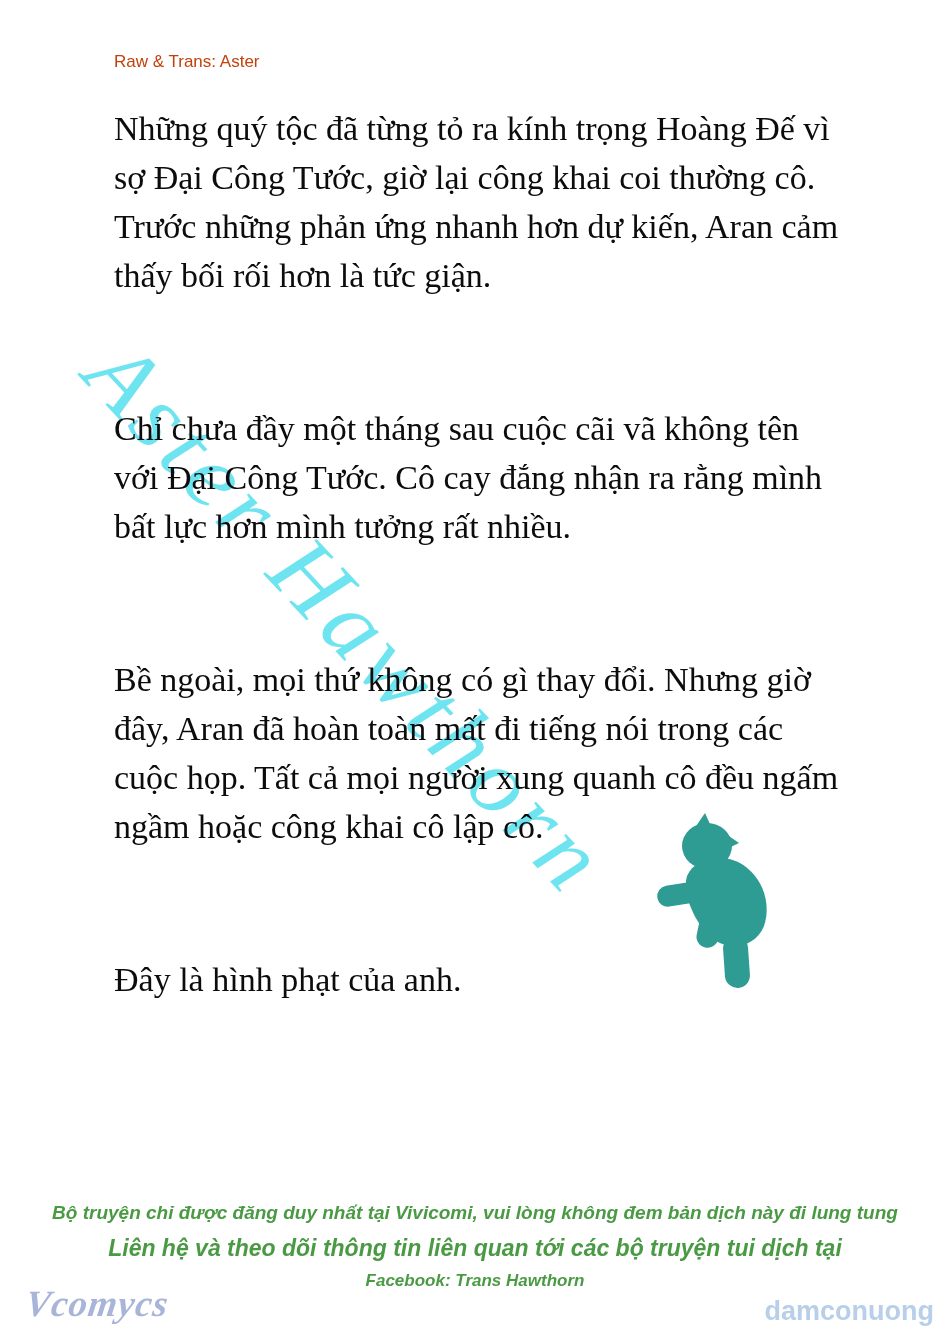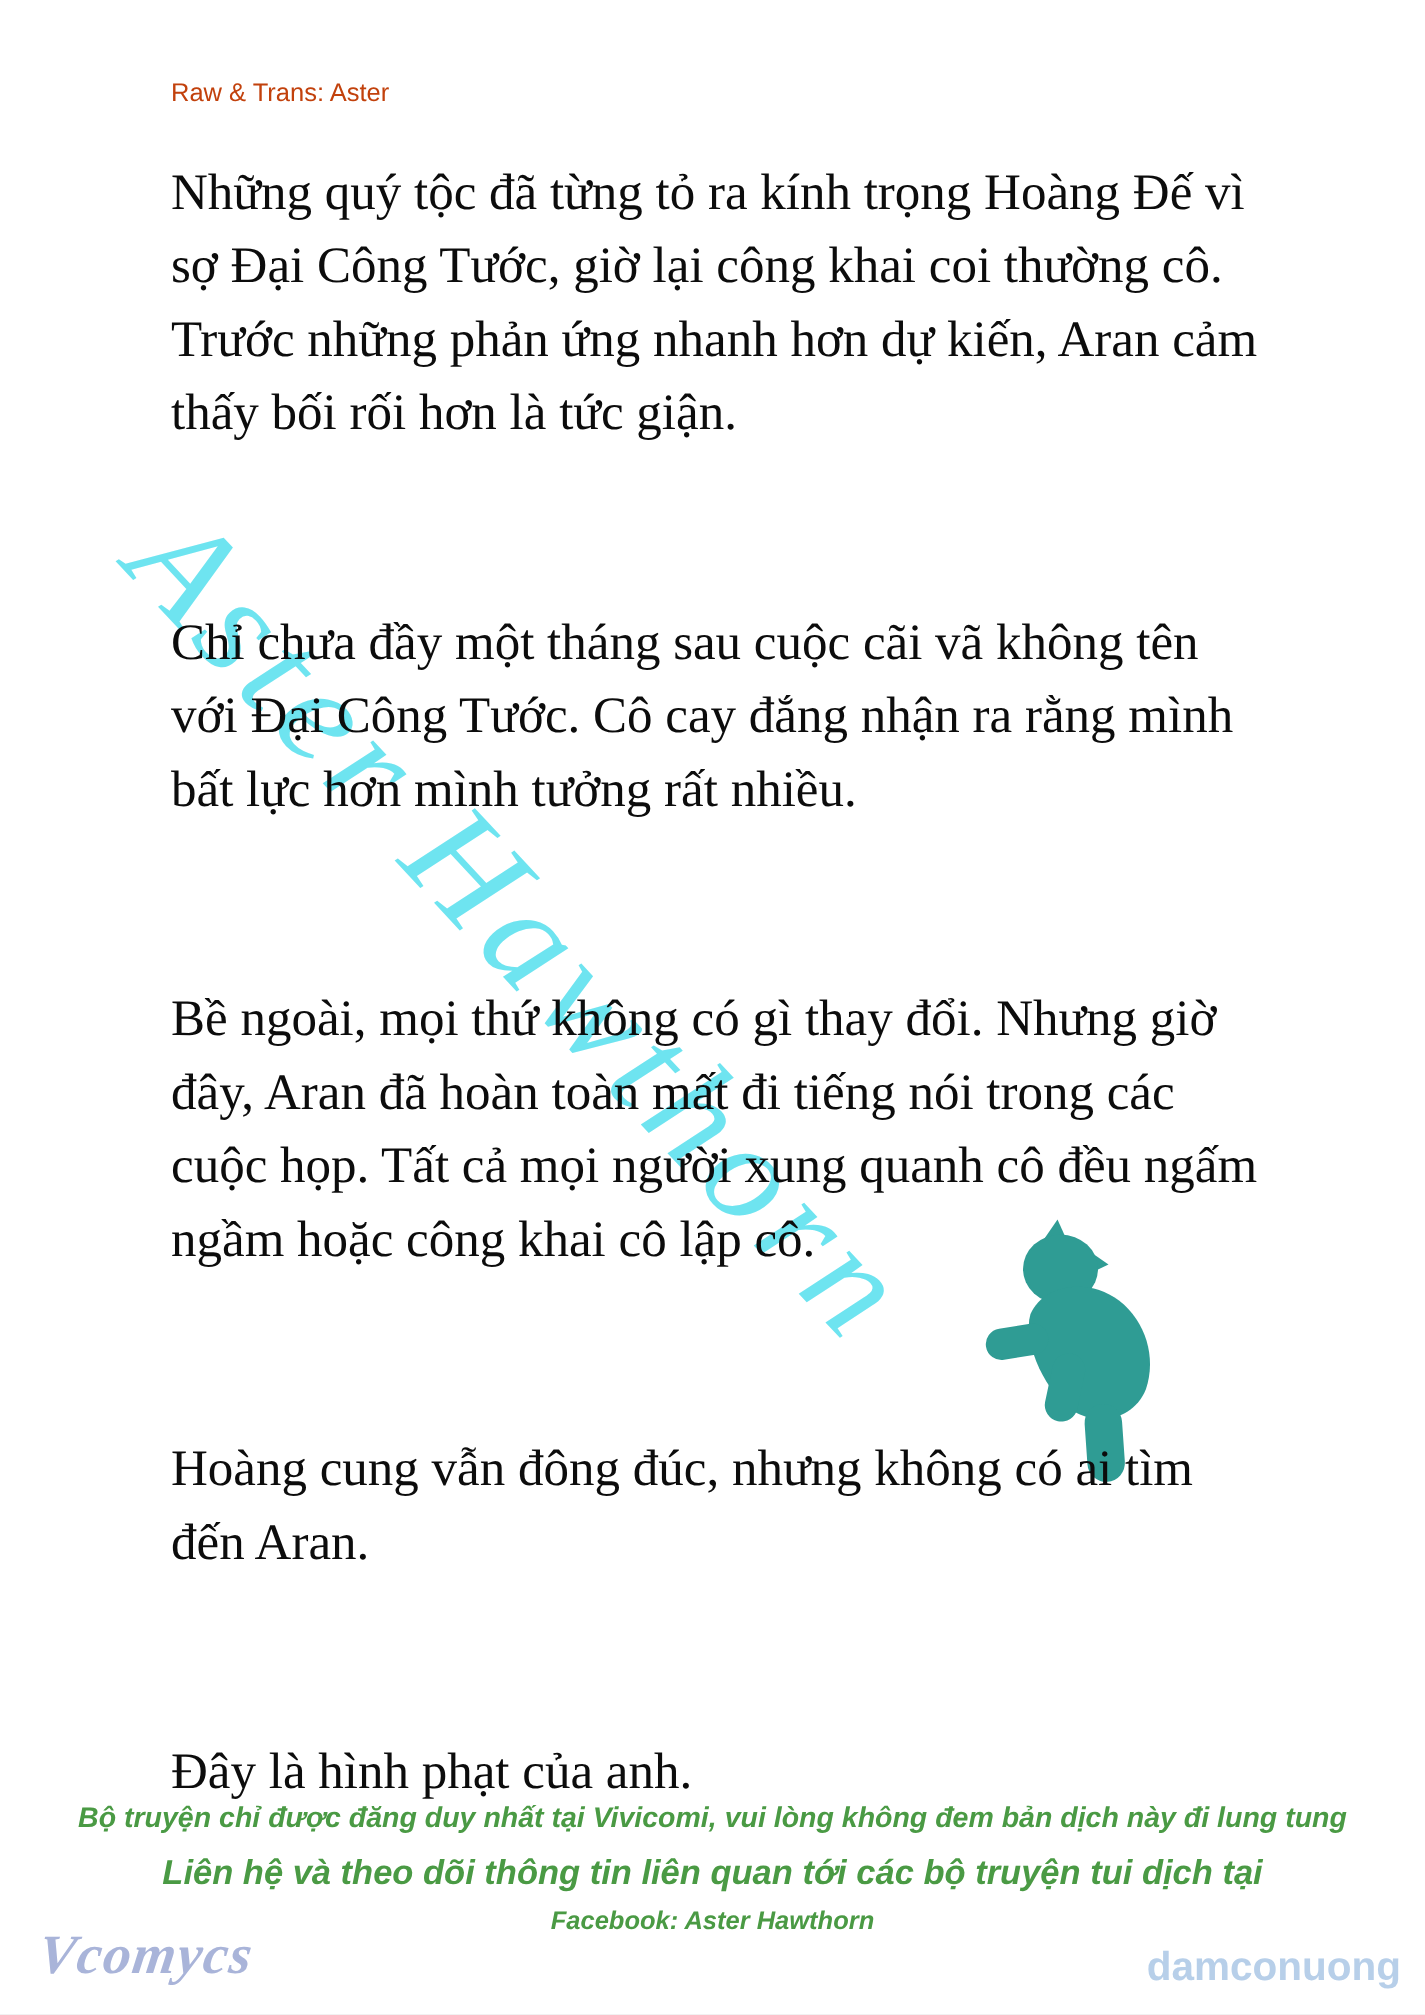--- a/index.html
+++ b/index.html
@@ -134,27 +134,26 @@
       <rect x="69" y="136" width="25" height="52" rx="12.5" transform="rotate(-4 81 162)"></rect>
     </g>
   </svg>
 
   <div class="credits">Raw &amp; Trans: Aster</div>
 
   <div class="content">
     <p>Những quý tộc đã từng tỏ ra kính trọng Hoàng Đế vì sợ Đại Công Tước, giờ lại công khai coi thường cô. Trước những phản ứng nhanh hơn dự kiến, Aran cảm thấy bối rối hơn là tức giận.</p>
     <p>Chỉ chưa đầy một tháng sau cuộc cãi vã không tên với Đại Công Tước. Cô cay đắng nhận ra rằng mình bất lực hơn mình tưởng rất nhiều.</p>
     <p>Bề ngoài, mọi thứ không có gì thay đổi. Nhưng giờ đây, Aran đã hoàn toàn mất đi tiếng nói trong các cuộc họp. Tất cả mọi người xung quanh cô đều ngấm ngầm hoặc công khai cô lập cô.</p>
-    <p>Hoàng cung vẫn đông đúc, nhưng không có ai tìm đến Aran.</p>
     <p>Đây là hình phạt của anh.</p>
   </div>
 
   <div class="footer">
     <div class="f1">Bộ truyện chỉ được đăng duy nhất tại Vivicomi, vui lòng không đem bản dịch này đi lung tung</div>
     <div class="f2">Liên hệ và theo dõi thông tin liên quan tới các bộ truyện tui dịch tại</div>
-    <div class="f3">Facebook: Aster Hawthorn</div>
+    <div class="f3">Facebook: Trans Hawthorn</div>
   </div>
 
   <div class="logo">Vcomycs</div>
 
   <div class="corner">damconuong</div>
 
 </div>
 
 </body></html>

